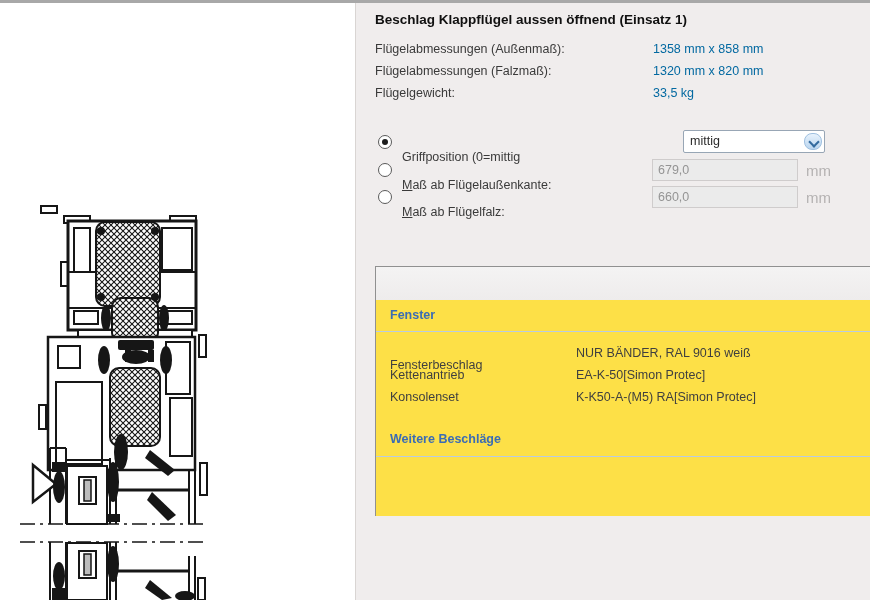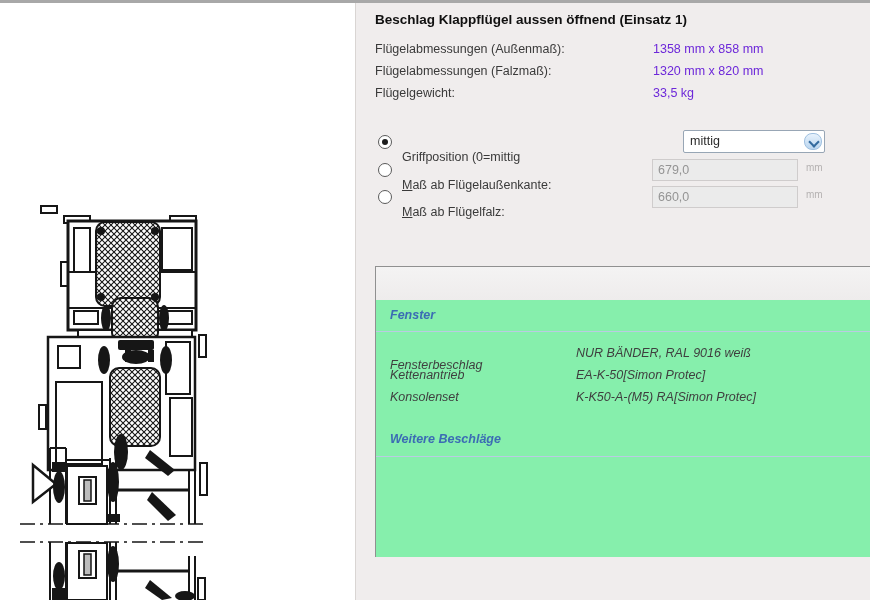--- a/index.html
+++ b/index.html
@@ -10,45 +10,45 @@
     -webkit-font-smoothing:antialiased;
   }
   .top-line{position:absolute;left:0;top:0;width:870px;height:3px;background:#a8a8a8;}
   .drawing-area{position:absolute;left:0;top:3px;width:356px;height:597px;background:#ffffff;}
   .v-divider{position:absolute;left:355px;top:3px;width:1px;height:597px;background:#d9d5d3;}
   .right-panel{position:absolute;left:356px;top:3px;width:514px;height:597px;background:#f0eded;}
 
   .panel-title{position:absolute;left:19px;top:9px;font-size:13.5px;font-weight:bold;color:#101010;}
 
   .dim-label{position:absolute;left:19px;font-size:12.5px;color:#3a3a3a;}
-  .dim-value{position:absolute;left:297px;font-size:12.5px;color:#6d28d9;}
+  .dim-value{position:absolute;left:297px;font-size:12.5px;color:#0369a1;}
 
   .radio-row{position:absolute;left:19px;height:20px;}
   .radio{position:absolute;left:3px;top:1px;width:14px;height:14px;border-radius:50%;
     border:1.5px solid #5a5a5a;background:#fff;box-sizing:border-box;}
   .radio .dot{position:absolute;left:2.5px;top:2.5px;width:6px;height:6px;border-radius:50%;background:#1d1d1d;display:none;}
   .radio.checked .dot{display:block;}
   .radio-label{position:absolute;left:27px;top:16px;font-size:12.5px;color:#3a3a3a;white-space:nowrap;display:inline-block;text-align:right;}
   .mnemonic::first-letter{text-decoration:underline;}
 
   .combo{position:absolute;left:296px;top:127px;width:142px;height:23px;background:#ffffff;
     border:1px solid #98a6b5;border-radius:2px;box-sizing:border-box;margin-left:31px;}
   .combo .combo-value{position:absolute;left:6px;top:3px;font-size:12.5px;color:#2a2a2a;}
   .combo .chev-btn{position:absolute;right:2px;top:2px;width:18px;height:17px;border-radius:8px;
     background:linear-gradient(#e8f2fc,#b9d5ef);border:1px solid #9fc0e0;box-sizing:border-box;}
   .combo .chev{position:absolute;left:4.5px;top:4px;width:6px;height:6px;
     border-left:2px solid #336a9e;border-bottom:2px solid #336a9e;transform:rotate(-45deg);}
 
   .num-input{position:absolute;left:296px;width:146px;height:22px;background:#ebebeb;
     border:1px solid #cfcccc;box-sizing:border-box;font-size:12.5px;color:#949494;
     padding:2px 5px;font-family:"Liberation Sans","DejaVu Sans",sans-serif;}
-  .unit{position:absolute;left:450px;font-size:10px;color:#b5b2b2;text-align:right;}
-
-  .fit-table{position:absolute;left:19px;top:263px;width:495px;height:291px;background:#86efac;
-    border-top:1px solid #909090;border-left:1px solid #909090;box-sizing:border-box;font-style:italic;}
+  .unit{position:absolute;left:450px;font-size:15px;color:#b5b2b2;text-align:right;}
+
+  .fit-table{position:absolute;left:19px;top:263px;width:495px;height:250px;background:#fde047;
+    border-top:1px solid #909090;border-left:1px solid #909090;box-sizing:border-box;}
   .fit-header-strip{position:absolute;left:0;top:0;width:100%;height:33px;
     background:linear-gradient(#f4f3f3,#eeecec);}
   .sec-header{position:absolute;left:14px;font-size:12.5px;font-weight:bold;color:#3b6cb4;}
   .sec-underline{position:absolute;left:0;width:100%;height:1px;background:#b9cbe2;}
   .t-label{position:absolute;left:14px;font-size:12.5px;color:#3f3f3f;}
   .t-value{position:absolute;left:200px;font-size:12.5px;color:#3f3f3f;}
 </style>
 </head>
 <body>
 

